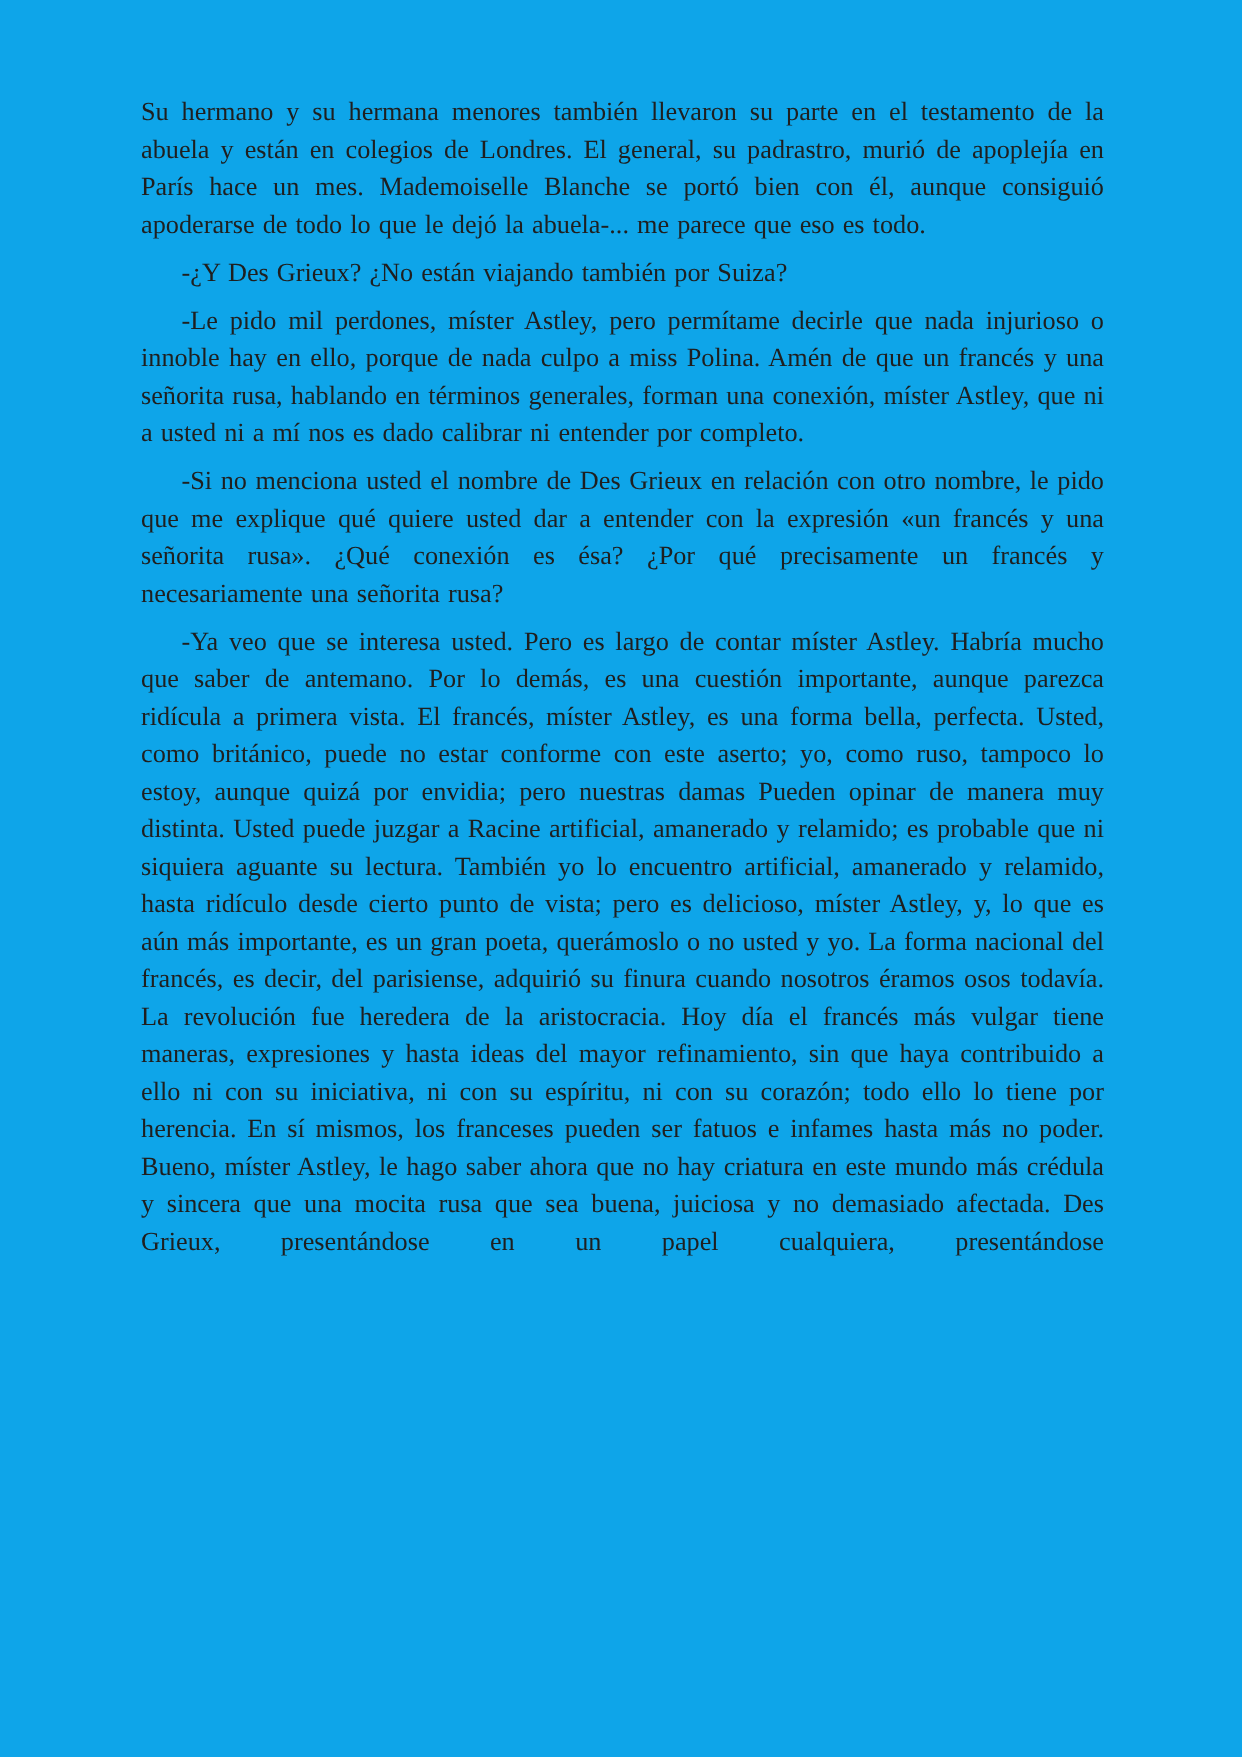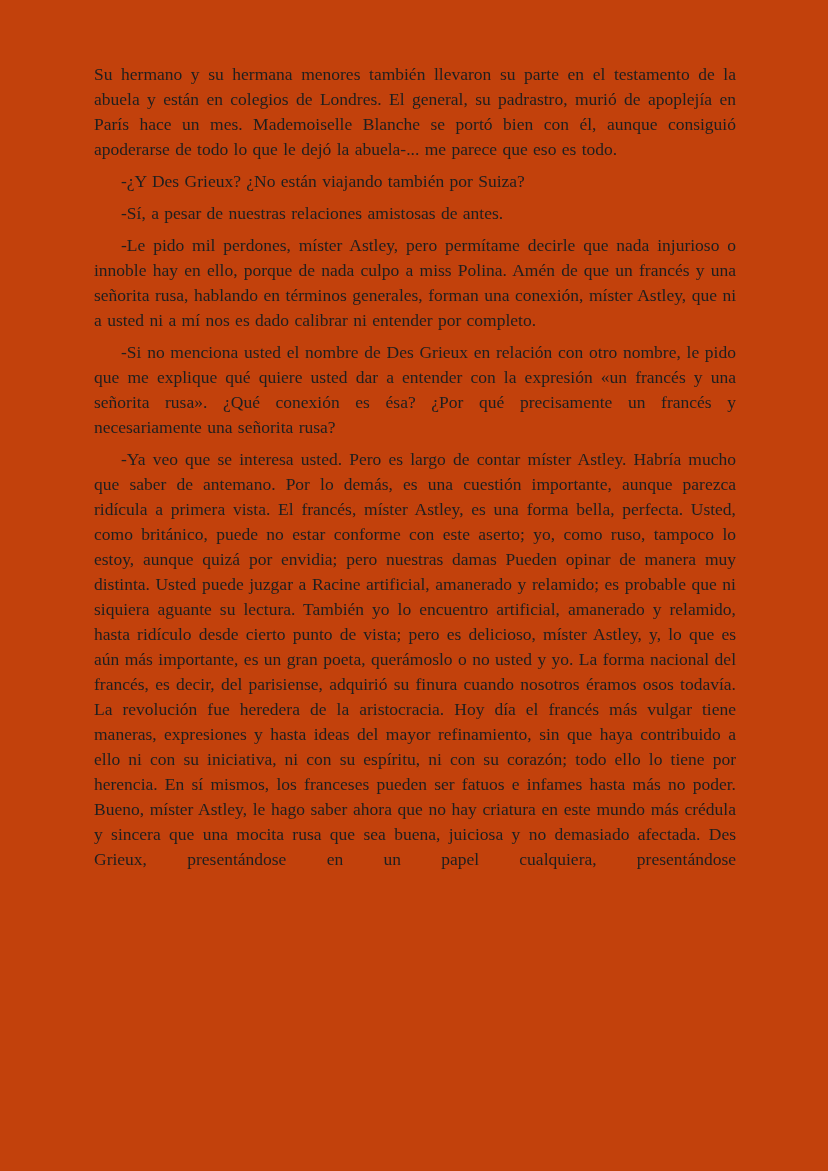--- a/index.html
+++ b/index.html
@@ -4,21 +4,21 @@
 <style>
   html, body {
     margin: 0;
     padding: 0;
     background: #ffffff;
   }
   .page {
     position: relative;
     width: 828px;
     height: 1171px;
-    background: #c2410c;
+    background: #0ea5e9;
     overflow: hidden;
   }
   .text-block {
     position: absolute;
     left: 94px;
     top: 62px;
     width: 642px;
   }
   .text-block p {
     margin: 0 0 7px 0;
@@ -38,18 +38,17 @@
     text-align-last: justify;
   }
 </style>
 </head>
 <body>
 
 <div class="page">
   <div class="text-block">
     <p class="first">Su hermano y su hermana menores también llevaron su parte en el testamento de la abuela y están en colegios de Londres. El general, su padrastro, murió de apoplejía en París hace un mes. Mademoiselle Blanche se portó bien con él, aunque consiguió apoderarse de todo lo que le dejó la abuela-... me parece que eso es todo.</p>
     <p>-¿Y Des Grieux? ¿No están viajando también por Suiza?</p>
-    <p>-Sí, a pesar de nuestras relaciones amistosas de antes.</p>
     <p>-Le pido mil perdones, míster Astley, pero permítame decirle que nada injurioso o innoble hay en ello, porque de nada culpo a miss Polina. Amén de que un francés y una señorita rusa, hablando en términos generales, forman una conexión, míster Astley, que ni a usted ni a mí nos es dado calibrar ni entender por completo.</p>
     <p>-Si no menciona usted el nombre de Des Grieux en relación con otro nombre, le pido que me explique qué quiere usted dar a entender con la expresión «un francés y una señorita rusa». ¿Qué conexión es ésa? ¿Por qué precisamente un francés y necesariamente una señorita rusa?</p>
     <p class="continued">-Ya veo que se interesa usted. Pero es largo de contar míster Astley. Habría mucho que saber de antemano. Por lo demás, es una cuestión importante, aunque parezca ridícula a primera vista. El francés, míster Astley, es una forma bella, perfecta. Usted, como británico, puede no estar conforme con este aserto; yo, como ruso, tampoco lo estoy, aunque quizá por envidia; pero nuestras damas Pueden opinar de manera muy distinta. Usted puede juzgar a Racine artificial, amanerado y relamido; es probable que ni siquiera aguante su lectura. También yo lo encuentro artificial, amanerado y relamido, hasta ridículo desde cierto punto de vista; pero es delicioso, míster Astley, y, lo que es aún más importante, es un gran poeta, querámoslo o no usted y yo. La forma nacional del francés, es decir, del parisiense, adquirió su finura cuando nosotros éramos osos todavía. La revolución fue heredera de la aristocracia. Hoy día el francés más vulgar tiene maneras, expresiones y hasta ideas del mayor refinamiento, sin que haya contribuido a ello ni con su iniciativa, ni con su espíritu, ni con su corazón; todo ello lo tiene por herencia. En sí mismos, los franceses pueden ser fatuos e infames hasta más no poder. Bueno, míster Astley, le hago saber ahora que no hay criatura en este mundo más crédula y sincera que una mocita rusa que sea buena, juiciosa y no demasiado afectada. Des Grieux, presentándose en un papel cualquiera, presentándose</p>
   </div>
 </div>
 
 </body></html>

